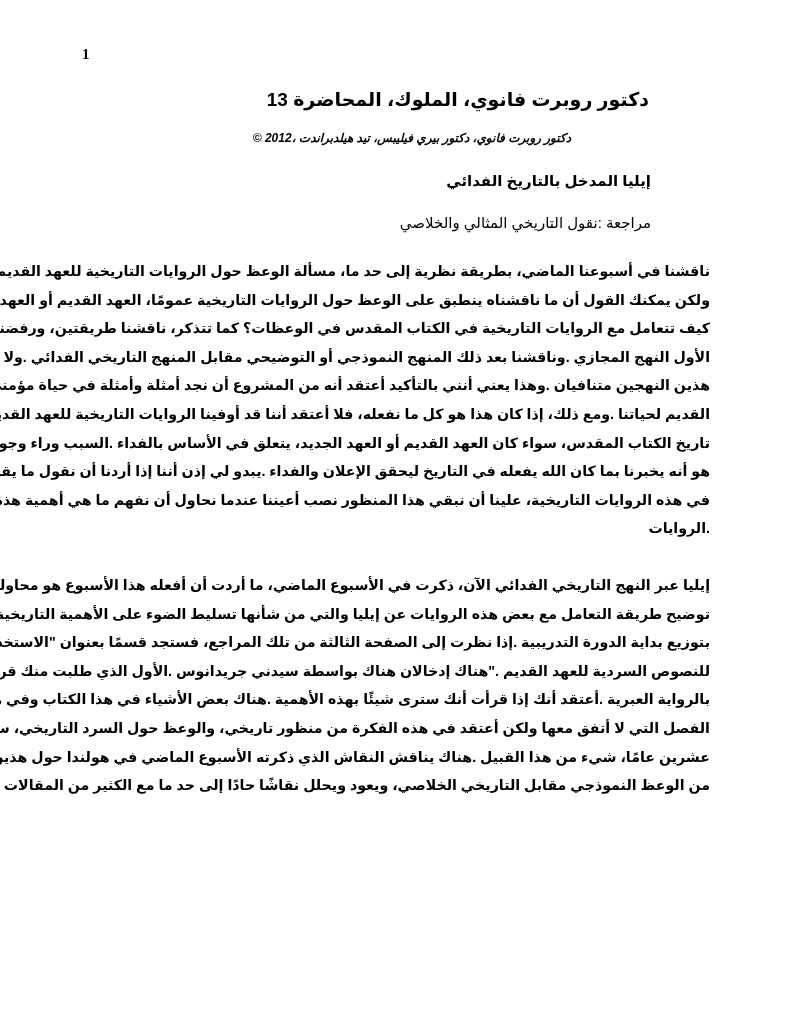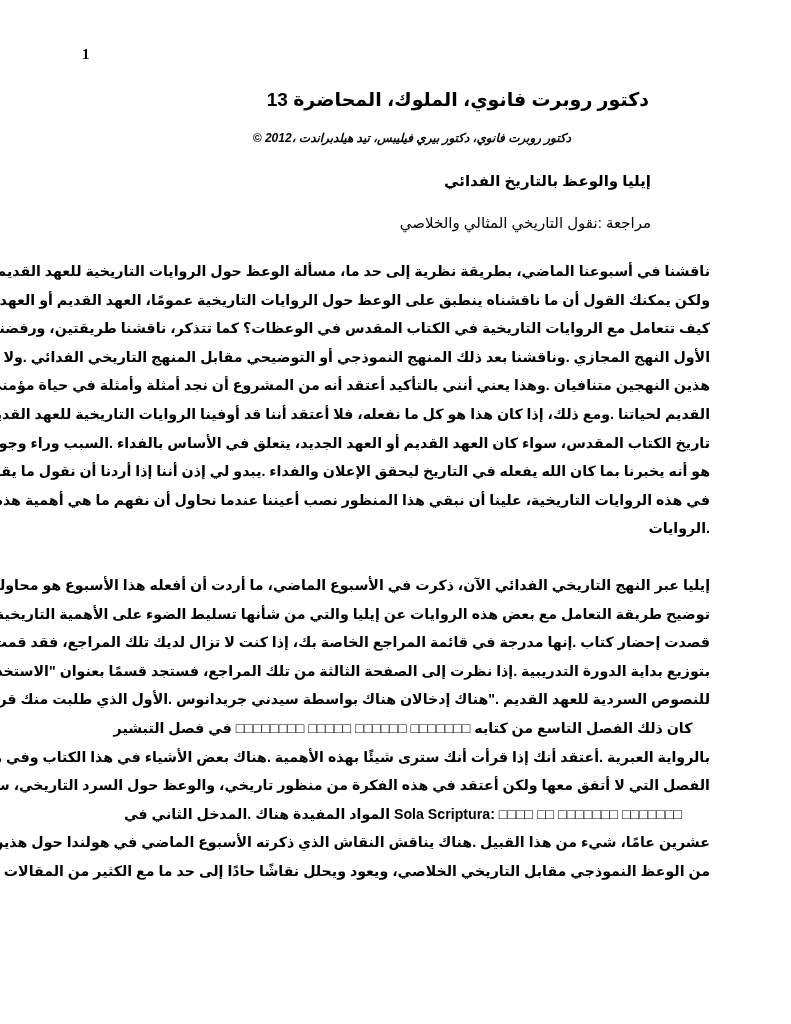--- a/index.html
+++ b/index.html
@@ -19,41 +19,38 @@
   .p1 { top: 257px; }
   .p2 { top: 571px; }
 </style>
 </head>
 <body>
 
 <div class="page-num">1</div>
 
 <div class="title rtl" dir="rtl">دكتور روبرت فانوي، الملوك، المحاضرة 13</div>
 <div class="copyright rtl" dir="rtl">دكتور روبرت فانوي، دكتور بيري فيليبس، تيد هيلدبراندت ،2012 ©</div>
-<div class="h2 rtl" dir="rtl">إيليا والوعظ بالتاريخ الفدائي</div>
+<div class="h2 rtl" dir="rtl">إيليا المدخل بالتاريخ الفدائي</div>
 <div class="review rtl" dir="rtl">مراجعة :نقول التاريخي المثالي والخلاصي</div>
 
 <div class="para p1" dir="rtl">
   <div class="line center" dir="rtl">ناقشنا في أسبوعنا الماضي، بطريقة نظرية إلى حد ما، مسألة الوعظ حول الروايات التاريخية للعهد القديم .</div>
   <div class="line center" dir="rtl">ولكن يمكنك القول أن ما ناقشناه ينطبق على الوعظ حول الروايات التاريخية عمومًا، العهد القديم أو العهد الجديد .</div>
   <div class="line center" dir="rtl">كيف تتعامل مع الروايات التاريخية في الكتاب المقدس في الوعظات؟ كما تتذكر، ناقشنا طريقتين، ورفضنا في المقام</div>
   <div class="line center" dir="rtl">الأول النهج المجازي .وناقشنا بعد ذلك المنهج النموذجي أو التوضيحي مقابل المنهج التاريخي الفدائي .ولا أعتقد أن</div>
   <div class="line center" dir="rtl">هذين النهجين متنافيان .وهذا يعني أنني بالتأكيد أعتقد أنه من المشروع أن نجد أمثلة وأمثلة في حياة مؤمني العهد</div>
   <div class="line center" dir="rtl">القديم لحياتنا .ومع ذلك، إذا كان هذا هو كل ما نفعله، فلا أعتقد أننا قد أوفينا الروايات التاريخية للعهد القديم بعدل لأن</div>
   <div class="line center" dir="rtl">تاريخ الكتاب المقدس، سواء كان العهد القديم أو العهد الجديد، يتعلق في الأساس بالفداء .السبب وراء وجود التاريخ</div>
   <div class="line center" dir="rtl">هو أنه يخبرنا بما كان الله يفعله في التاريخ ليحقق الإعلان والفداء .يبدو لي إذن أننا إذا أردنا أن نقول ما يقوله الله لنا</div>
   <div class="line center" dir="rtl">في هذه الروايات التاريخية، علينا أن نبقي هذا المنظور نصب أعيننا عندما نحاول أن نفهم ما هي أهمية هذه</div>
   <div class="line right" dir="rtl">.الروايات</div>
 </div>
 
 <div class="para p2" dir="rtl">
   <div class="line center" dir="rtl">إيليا عبر النهج التاريخي الفدائي    الآن، ذكرت في الأسبوع الماضي، ما أردت أن أفعله هذا الأسبوع هو محاولة</div>
   <div class="line center" dir="rtl">توضيح طريقة التعامل مع بعض هذه الروايات عن إيليا والتي من شأنها تسليط الضوء على الأهمية التاريخية للفداء .</div>
-  <div class="line center" dir="rtl">قصدت إحضار كتاب .إنها مدرجة في قائمة المراجع الخاصة بك، إذا كنت لا تزال لديك تلك المراجع، فقد قمت</div>
   <div class="line center" dir="rtl">بتوزيع بداية الدورة التدريبية .إذا نظرت إلى الصفحة الثالثة من تلك المراجع، فستجد قسمًا بعنوان "الاستخدام الوعظي</div>
   <div class="line center" dir="rtl">للنصوص السردية للعهد القديم ."هناك إدخالان هناك بواسطة سيدني جريدانوس .الأول الذي طلبت منك قراءته ،</div>
-  <div class="line center" dir="rtl">كان ذلك الفصل التاسع من كتابه □□□□□□□ □□□□□□ □□□□□ □□□□□□□□ في فصل التبشير</div>
   <div class="line center" dir="rtl">بالرواية العبرية .أعتقد أنك إذا قرأت أنك سترى شيئًا بهذه الأهمية .هناك بعض الأشياء في هذا الكتاب وفي هذا</div>
   <div class="line center" dir="rtl">الفصل التي لا أتفق معها ولكن أعتقد في هذه الفكرة من منظور تاريخي، والوعظ حول السرد التاريخي، ستجد بعض</div>
-  <div class="line center" dir="rtl">□□□□□□□ □□□□□□□ □□ □□□□ :Sola Scriptura المواد المفيدة هناك .المدخل الثاني في</div>
   <div class="line center" dir="rtl">عشرين عامًا، شيء من هذا القبيل .هناك يناقش النقاش الذي ذكرته الأسبوع الماضي في هولندا حول هذين النوعين</div>
   <div class="line center" dir="rtl">من الوعظ النموذجي مقابل التاريخي الخلاصي، ويعود ويحلل نقاشًا حادًا إلى حد ما مع الكثير من المقالات حول</div>
 </div>
 
 </body></html>

